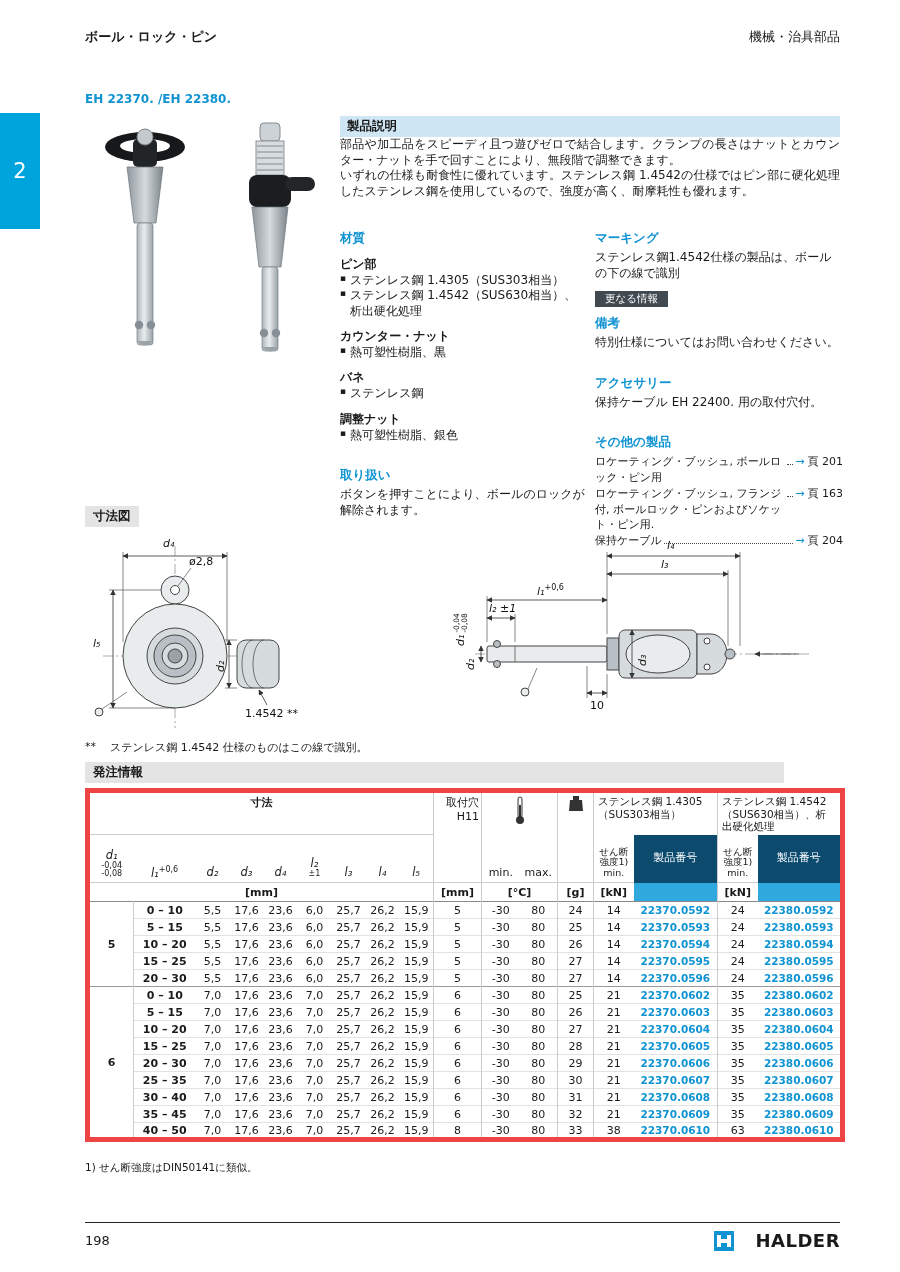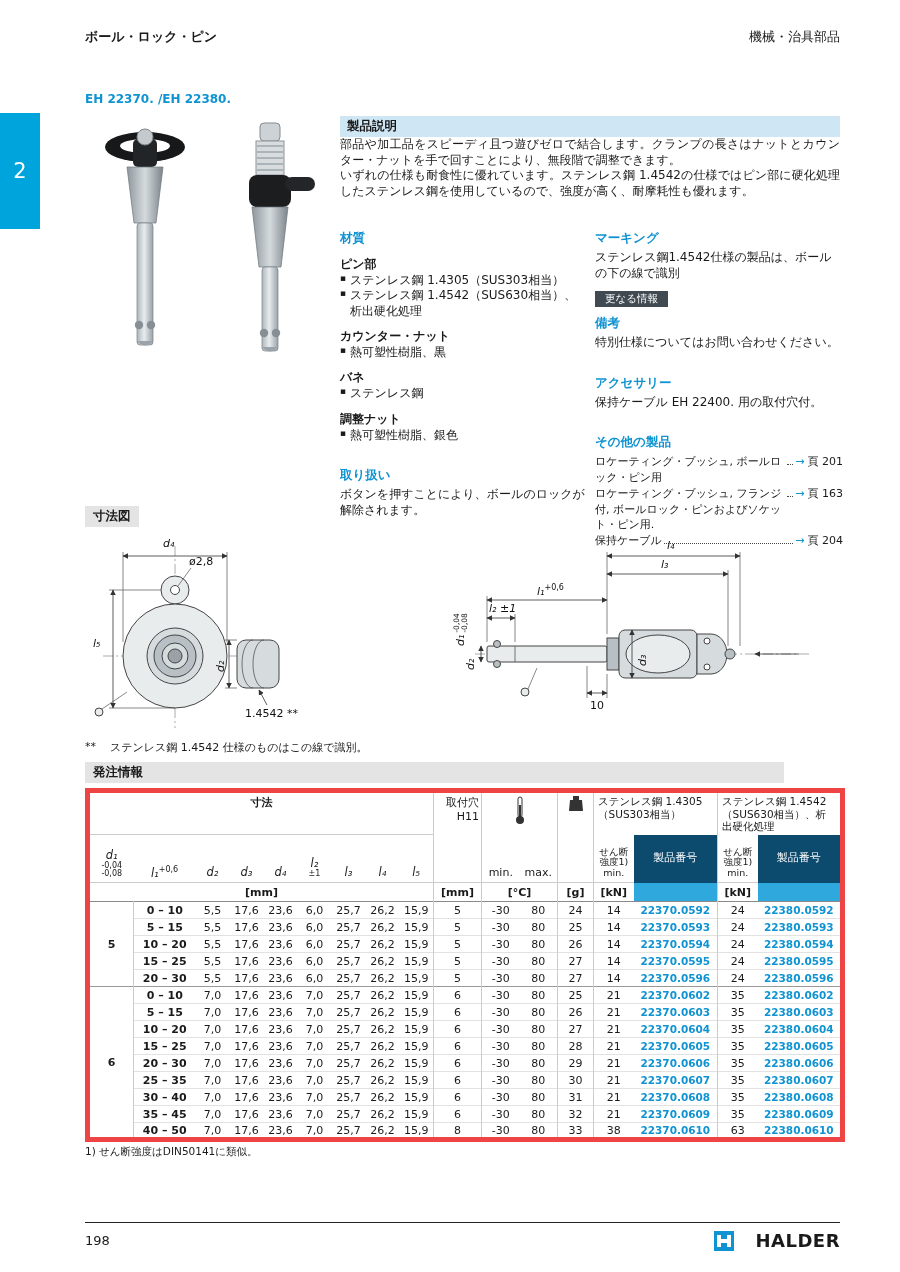--- a/index.html
+++ b/index.html
@@ -78,21 +78,21 @@
   .th-pn{background:#0c4a6e;color:#fff;font-size:11px;vertical-align:middle !important}
   .bluebg{background:#2fa8dd;border-top:none !important}
   .dimlab{font-style:italic;font-size:11.5px}
   .dimtol{font-size:8px;line-height:1.1;font-style:normal;display:block}
   tbody td{height:17px;border-top:1px solid #e2e2e2}
   tbody tr:first-child td{border-top:none}
   tr.group-start td{border-top:1px solid #999}
   .c-d1{font-weight:bold;border-right:1px solid #ccc}
   .c-range{font-weight:bold}
   .c-pn{color:#0f93d2;font-weight:bold;font-size:10.5px}
-  .tbl-footnote{font-size:10.5px;margin-top:3px}
+  .tbl-footnote{font-size:10.5px;margin-top:19px}
   
   .foot-rule{top:1222px;left:85px;width:755px;border-top:1px solid #222}
   .foot-page{top:1233px;left:85px;font-size:13px}
   .logo{top:1230px;right:60px;display:flex;align-items:center;gap:21px}
   .logo-text{font-size:18px;font-weight:bold;letter-spacing:.5px}
 </style>
 </head>
 <body>
 
 <div class="page">

